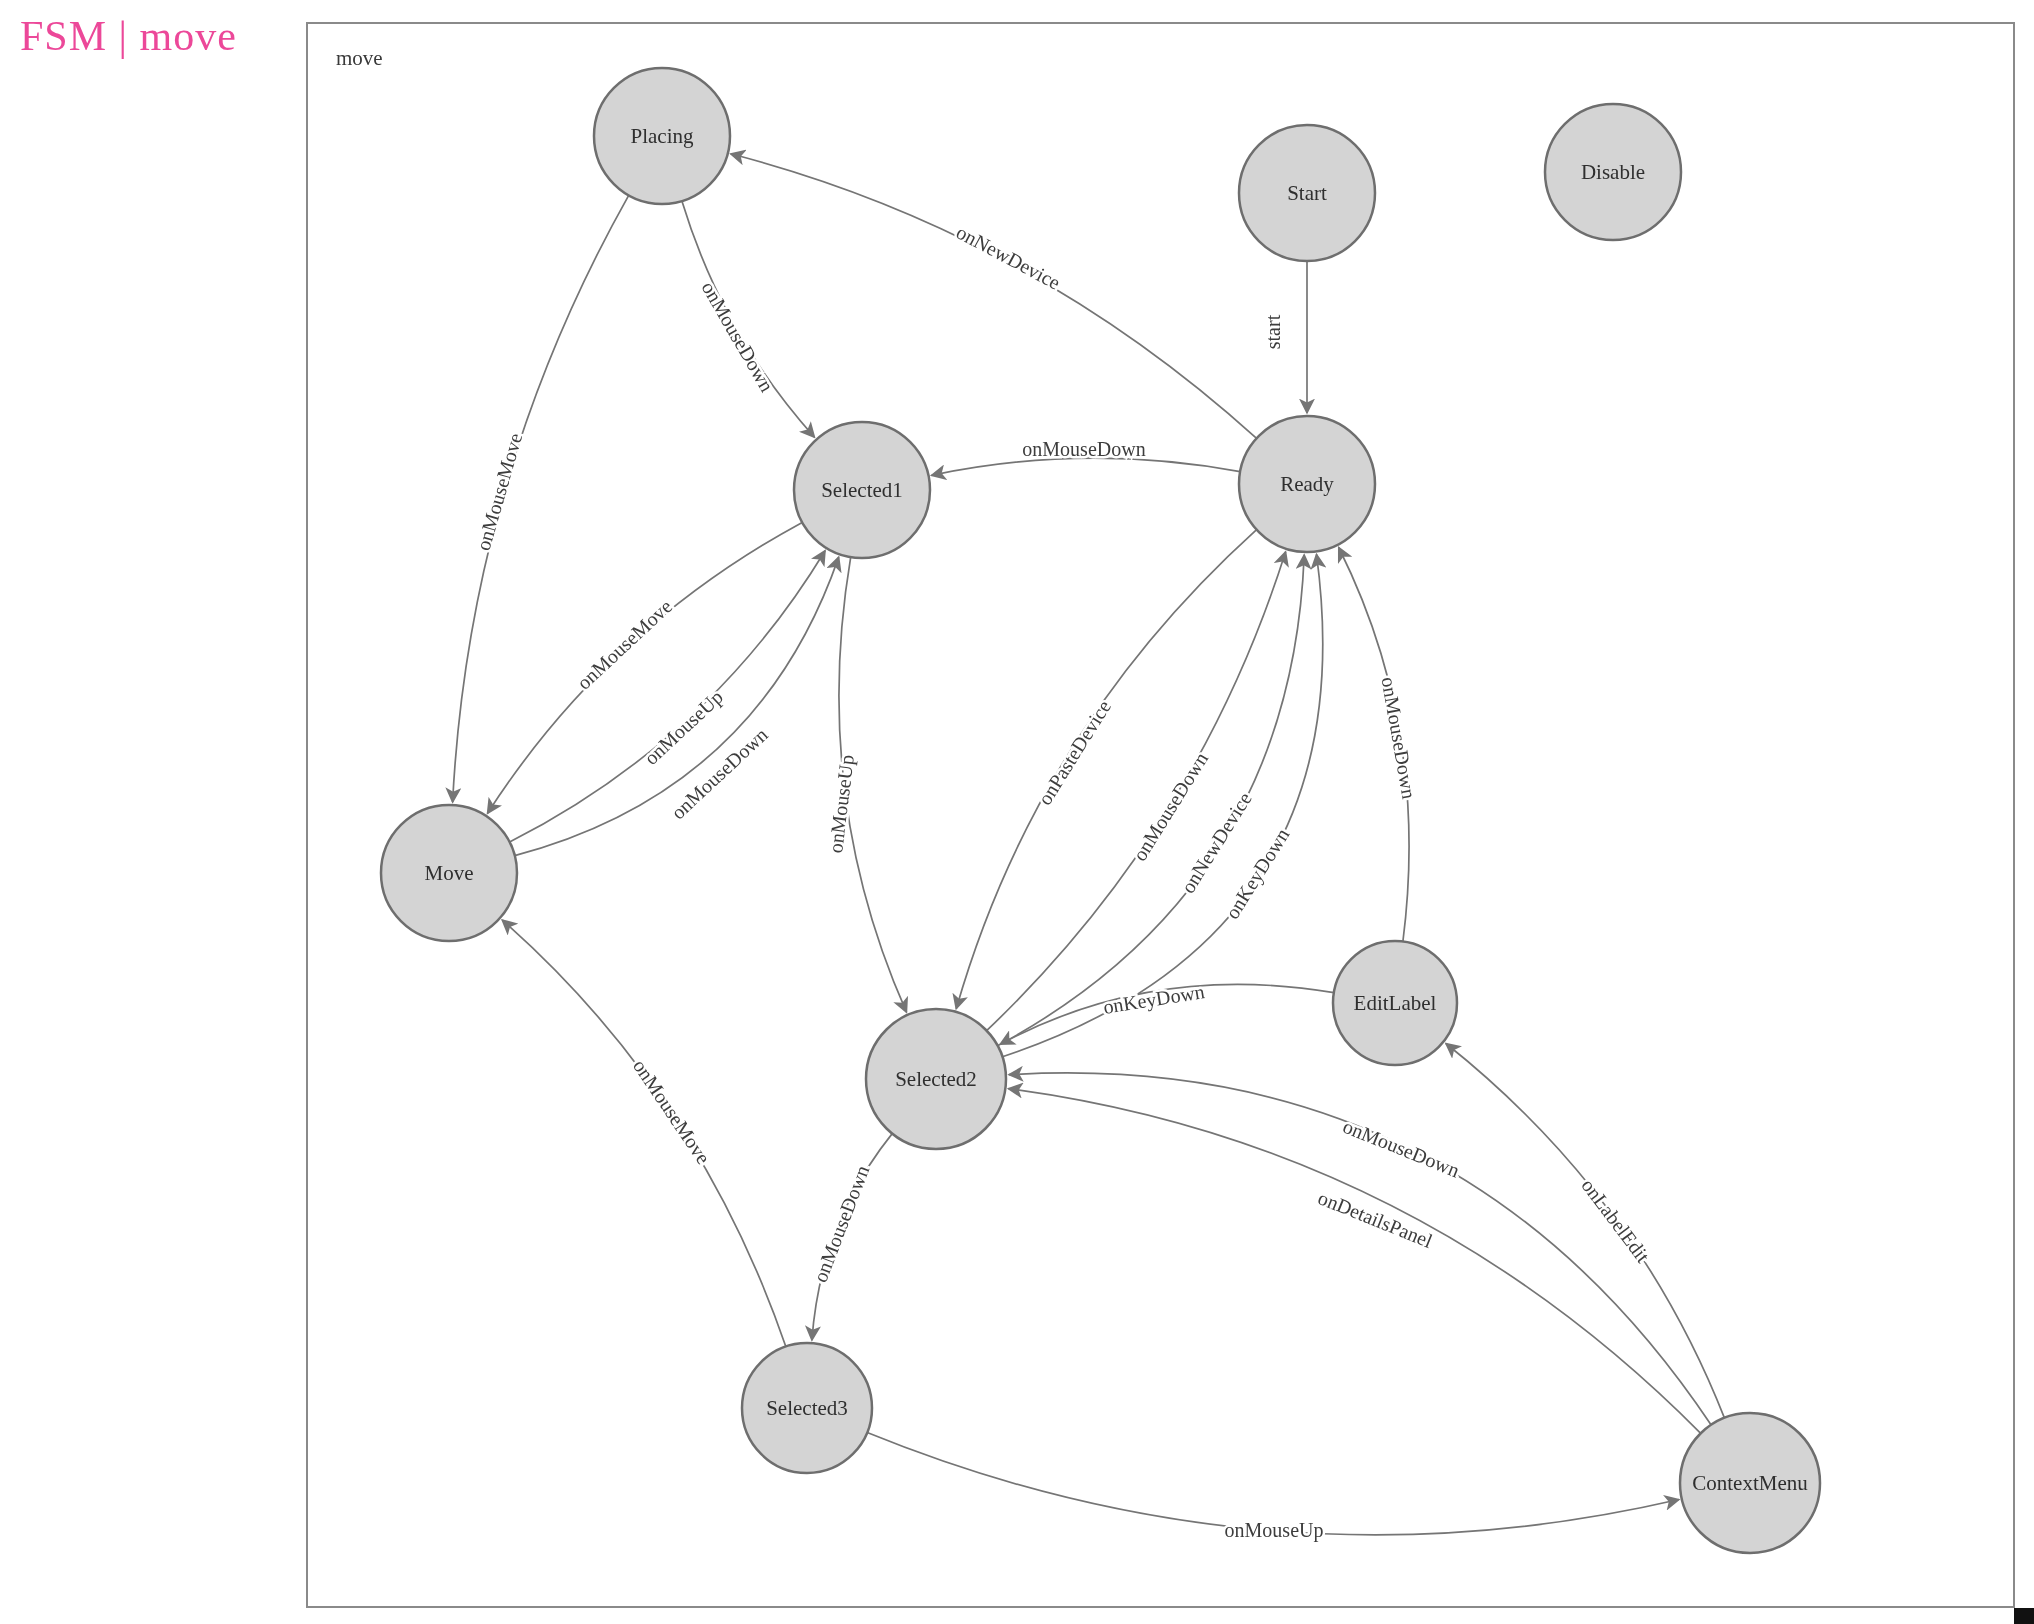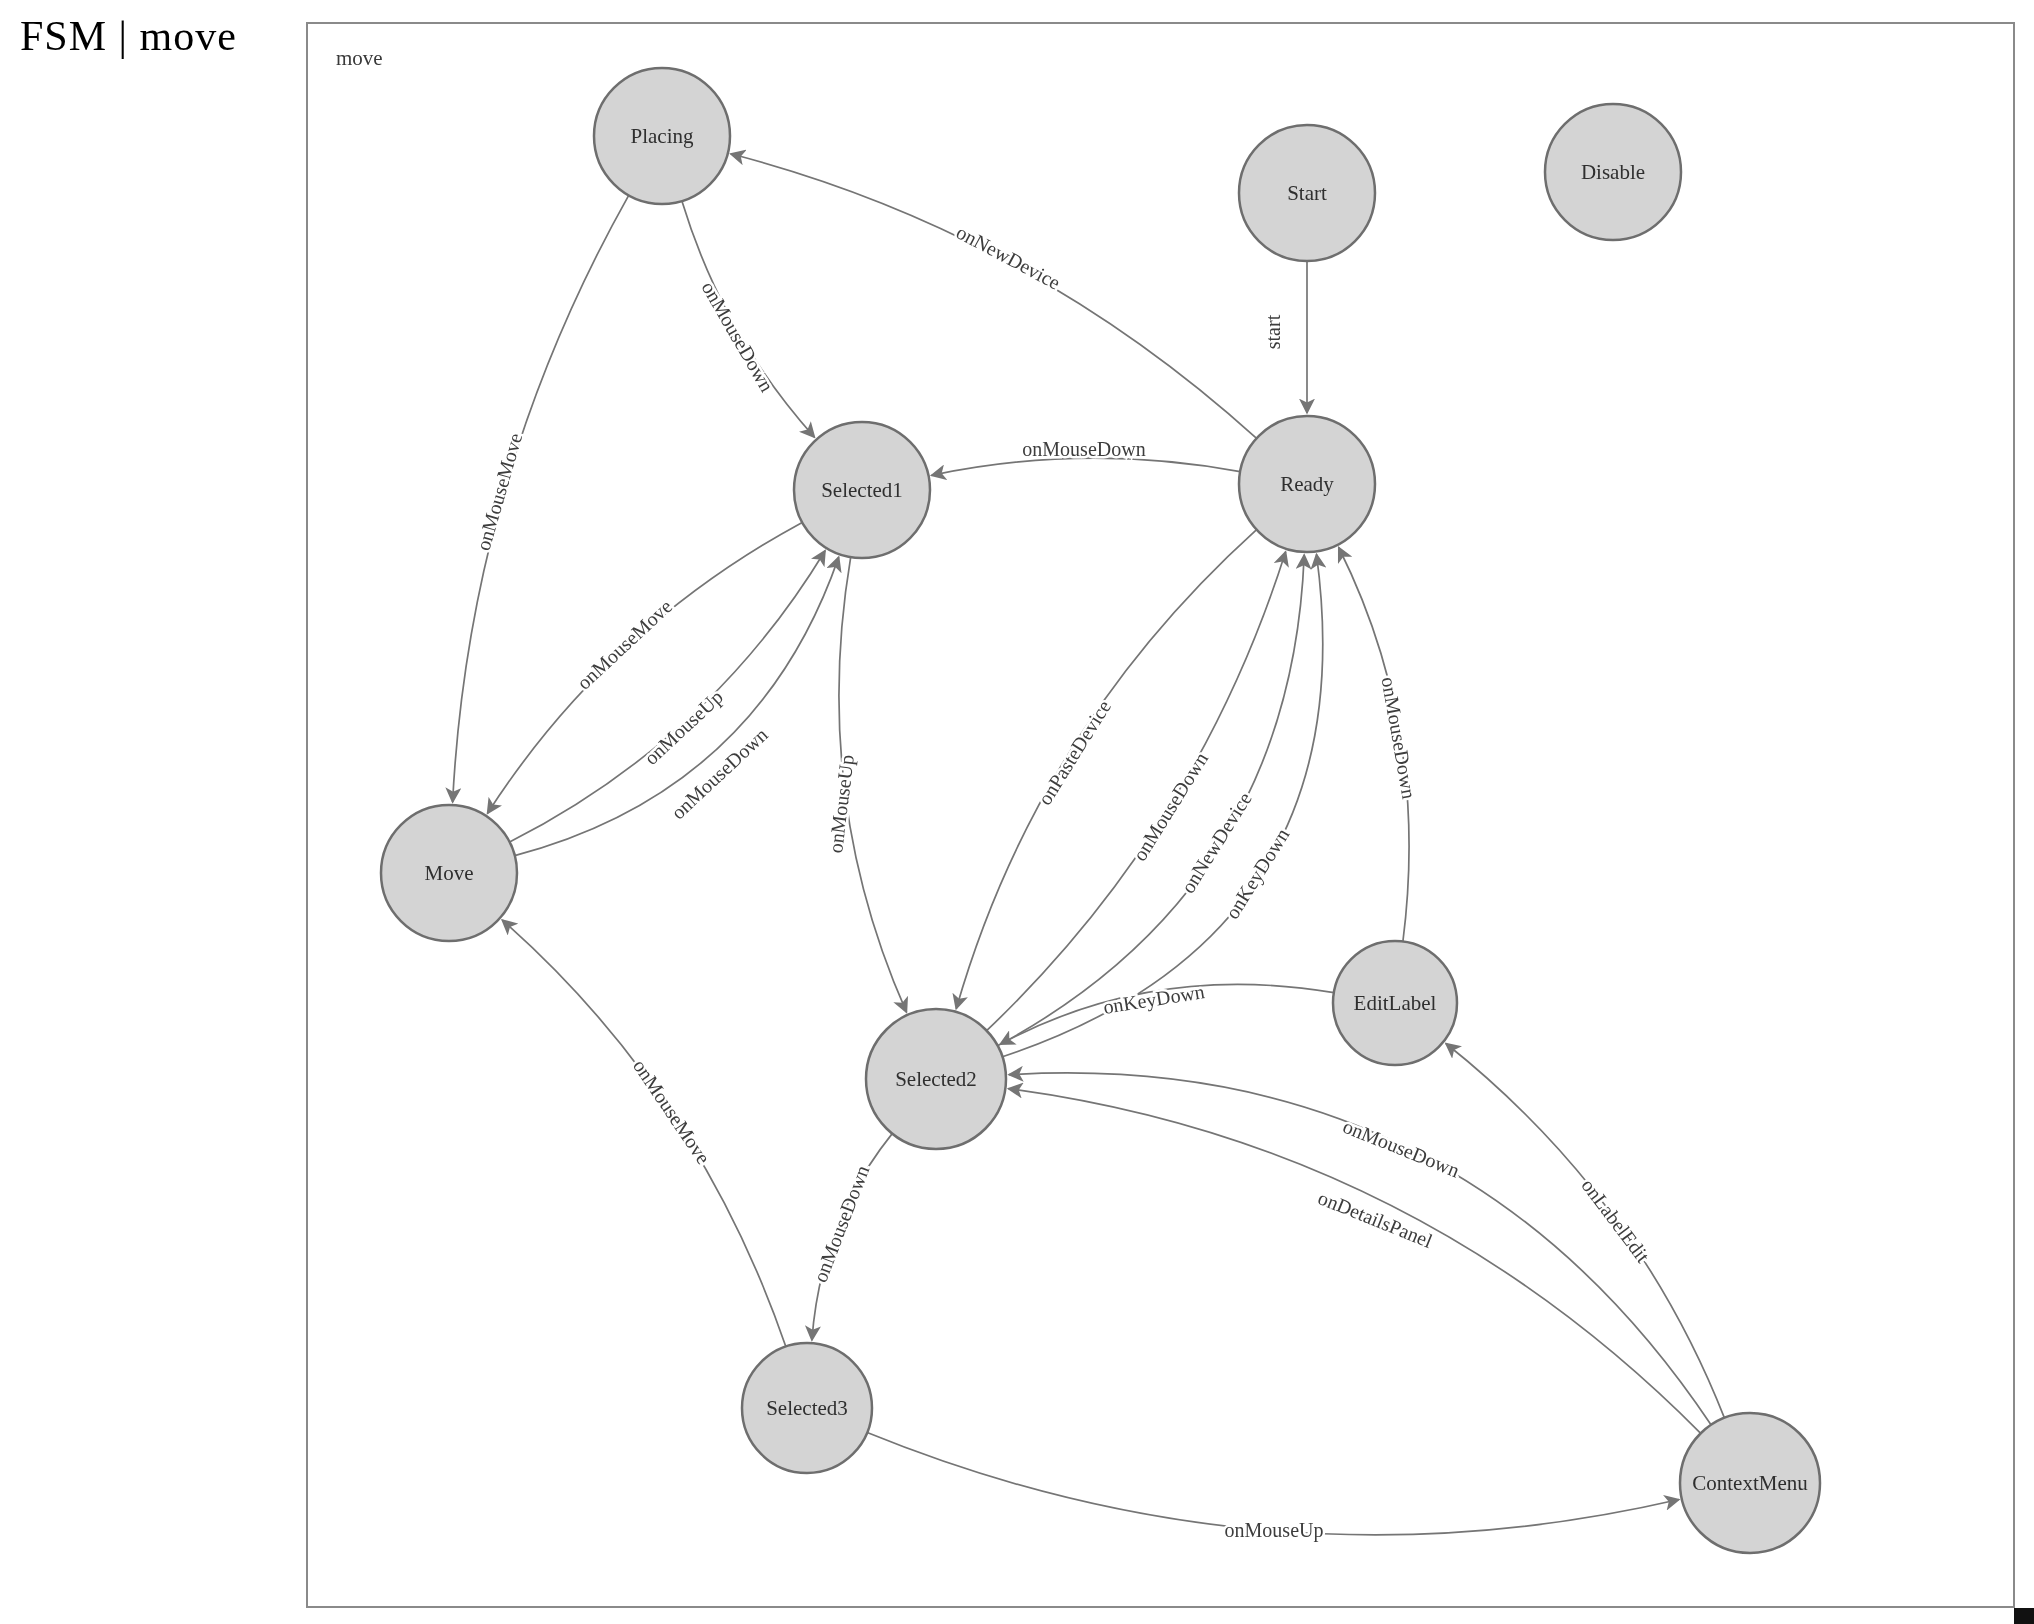--- a/index.html
+++ b/index.html
@@ -5,21 +5,21 @@
   html,body { margin:0; padding:0; }
   body {
     width:2034px; height:1624px;
     background:#ffffff;
     font-family:"Liberation Serif","DejaVu Serif",serif;
     position:relative;
     overflow:hidden;
   }
   .page-title {
     position:absolute; left:20px; top:12px;
-    font-size:42px; color:#000000; letter-spacing:1px;
+    font-size:42px; color:#ec4899; letter-spacing:1px;
     z-index:3;
   }
   .frame {
     position:absolute; left:306px; top:22px;
     width:1709px; height:1586px;
     border:2px solid #8a8a8a;
     box-sizing:border-box;
     background:#ffffff;
     z-index:1;
   }

